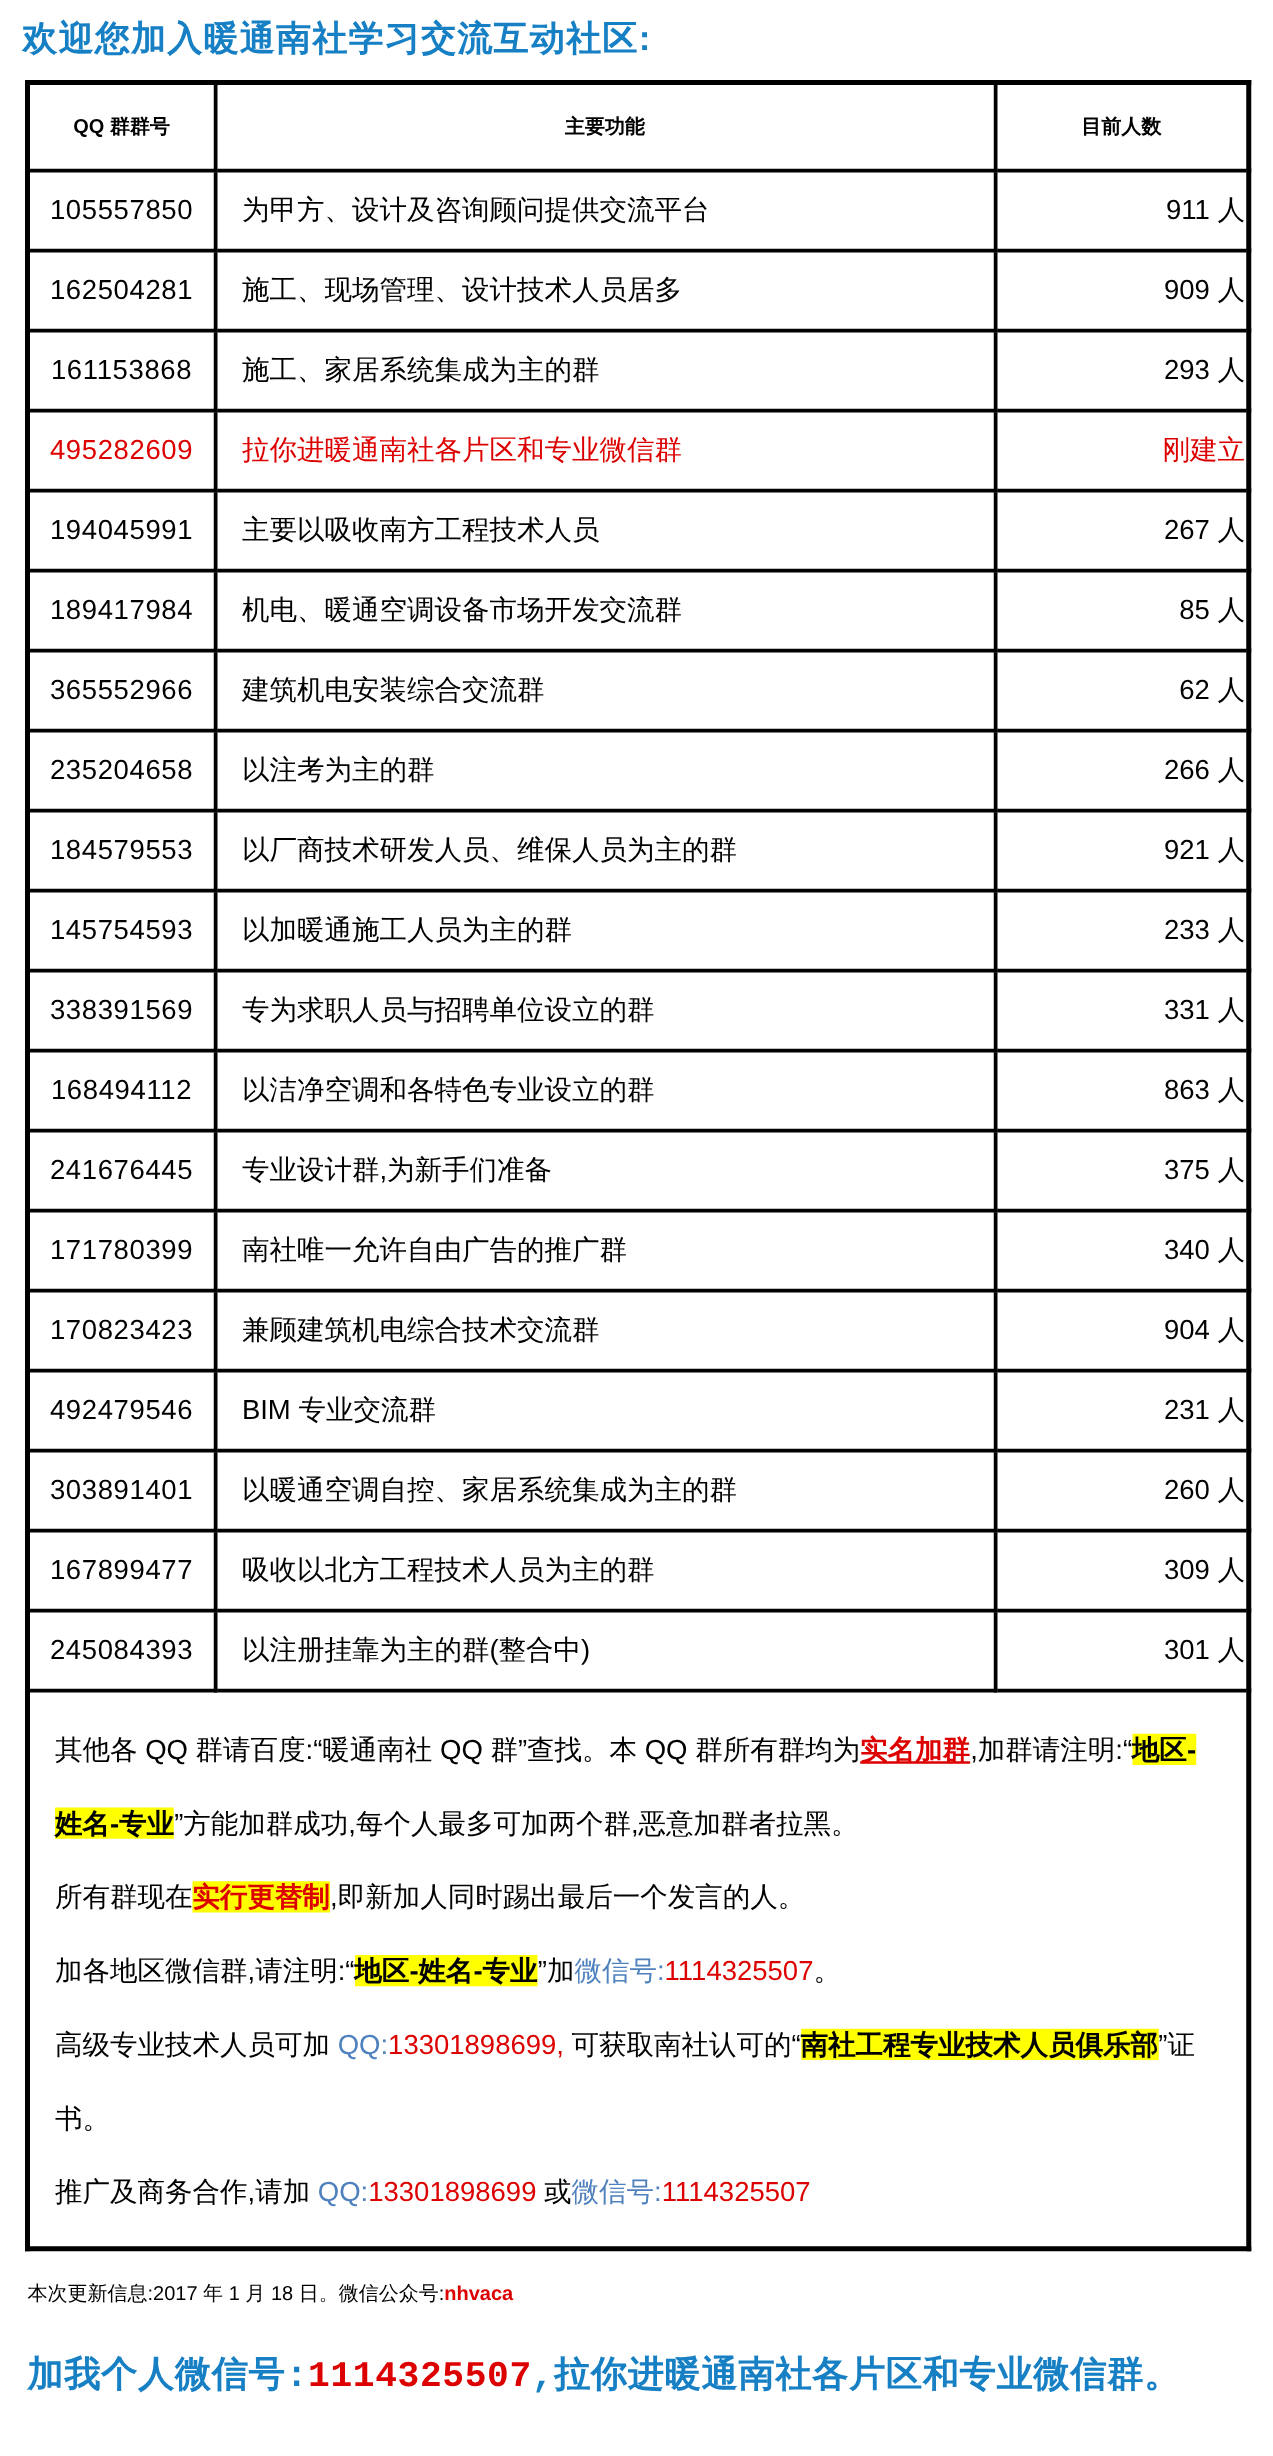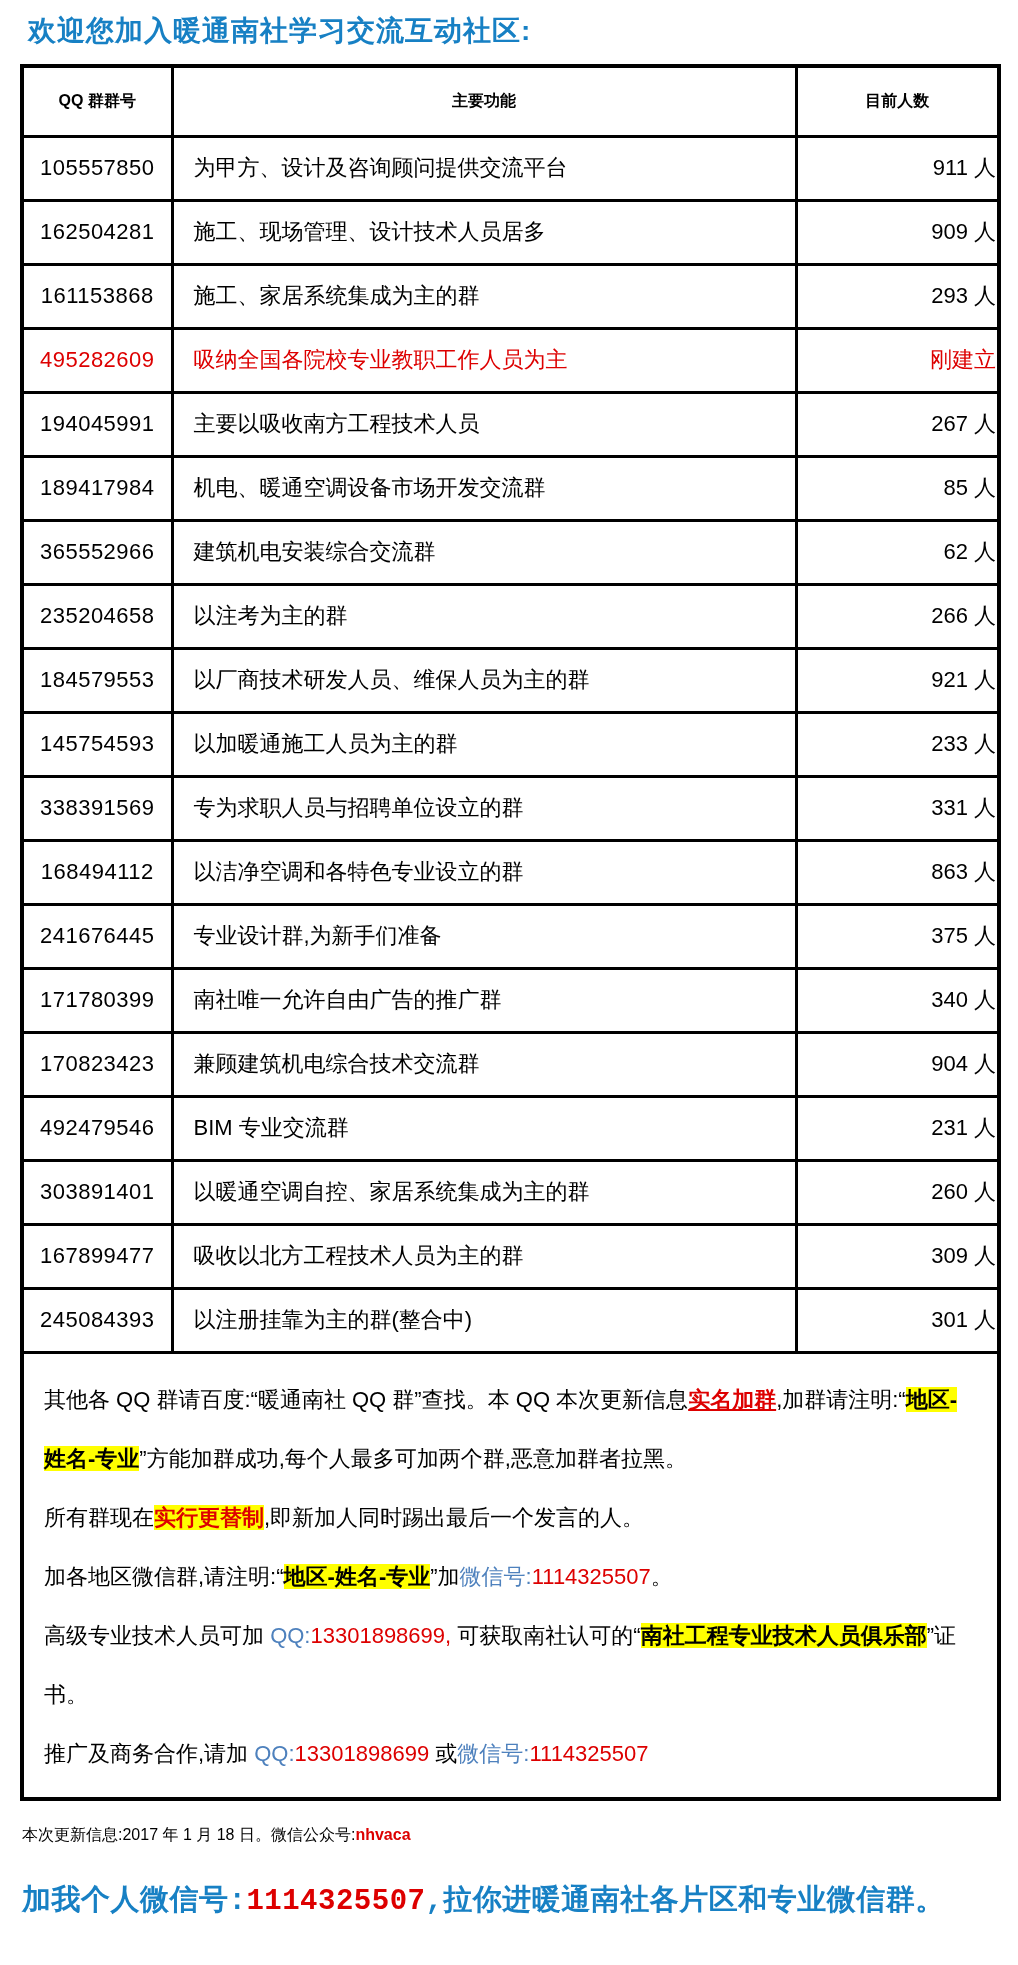--- a/index.html
+++ b/index.html
@@ -10,21 +10,21 @@
   .page {
     width: 1018px;
     height: 1965px;
     background: #ffffff;
     font-family: "Liberation Sans", "DejaVu Sans", sans-serif;
     color: #000;
     overflow: hidden;
     box-sizing: border-box;
   }
   .page-title {
-    margin: 12px 0 14px 28px;
+    margin: 12px 0 14px 18px;
     font-size: 28px;
     font-weight: bold;
     color: var(--title-blue, #1780c4);
     letter-spacing: 1px;
   }
   table.qq-table {
     margin-left: 20px;
     width: 977px;
     border-collapse: collapse;
     table-layout: fixed;
@@ -129,21 +129,21 @@
           <td class="cell-func">施工、现场管理、设计技术人员居多</td>
           <td class="cell-count">909 人</td>
         </tr>
         <tr>
           <td class="cell-qq">161153868</td>
           <td class="cell-func">施工、家居系统集成为主的群</td>
           <td class="cell-count">293 人</td>
         </tr>
         <tr class="row-red">
           <td class="cell-qq">495282609</td>
-          <td class="cell-func">吸纳全国各院校专业教职工作人员为主</td>
+          <td class="cell-func">拉你进暖通南社各片区和专业微信群</td>
           <td class="cell-count">刚建立</td>
         </tr>
         <tr>
           <td class="cell-qq">194045991</td>
           <td class="cell-func">主要以吸收南方工程技术人员</td>
           <td class="cell-count">267 人</td>
         </tr>
         <tr>
           <td class="cell-qq">189417984</td>
           <td class="cell-func">机电、暖通空调设备市场开发交流群</td>
@@ -212,21 +212,21 @@
         <tr>
           <td class="cell-qq">245084393</td>
           <td class="cell-func">以注册挂靠为主的群(整合中)</td>
           <td class="cell-count">301 人</td>
         </tr>
       </tbody>
     <tbody>
       <tr>
         <td class="notes-cell" colspan="3">
 
-        <p class="note-para"><span class="run s-plain">其他各 QQ 群请百度:“暖通南社 QQ 群”查找。本 QQ 本次更新信息</span><span class="run s-red-bold-underline">实名加群</span><span class="run s-plain">,加群请注明:“</span><span class="run s-hl">地区-姓名-专业</span><span class="run s-plain">”方能加群成功,每个人最多可加两个群,恶意加群者拉黑。</span></p>
+        <p class="note-para"><span class="run s-plain">其他各 QQ 群请百度:“暖通南社 QQ 群”查找。本 QQ 群所有群均为</span><span class="run s-red-bold-underline">实名加群</span><span class="run s-plain">,加群请注明:“</span><span class="run s-hl">地区-姓名-专业</span><span class="run s-plain">”方能加群成功,每个人最多可加两个群,恶意加群者拉黑。</span></p>
             <p class="note-para"><span class="run s-plain">所有群现在</span><span class="run s-red-hl">实行更替制</span><span class="run s-plain">,即新加人同时踢出最后一个发言的人。</span></p>
             <p class="note-para"><span class="run s-plain">加各地区微信群,请注明:“</span><span class="run s-hl">地区-姓名-专业</span><span class="run s-plain">”加</span><span class="run s-blue">微信号:</span><span class="run s-red">1114325507</span><span class="run s-plain">。</span></p>
             <p class="note-para"><span class="run s-plain">高级专业技术人员可加 </span><span class="run s-blue">QQ:</span><span class="run s-red">13301898699,</span><span class="run s-plain"> 可获取南社认可的“</span><span class="run s-hl">南社工程专业技术人员俱乐部</span><span class="run s-plain">”证书。</span></p>
             <p class="note-para"><span class="run s-plain">推广及商务合作,请加 </span><span class="run s-blue">QQ:</span><span class="run s-red">13301898699</span><span class="run s-plain"> 或</span><span class="run s-blue">微信号:</span><span class="run s-red">1114325507</span></p>
           </td>
       </tr>
     </tbody>
   </table>
 
   <div class="update-info-line">

